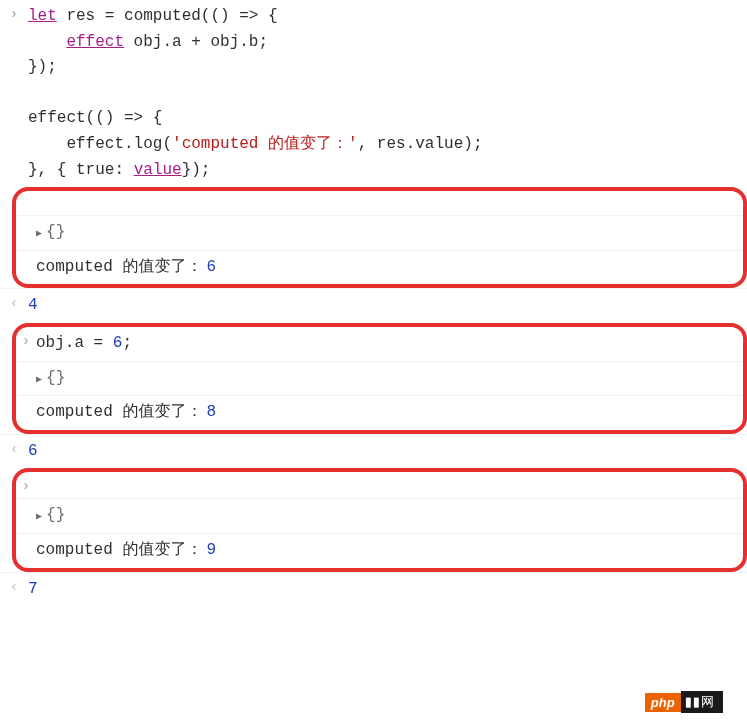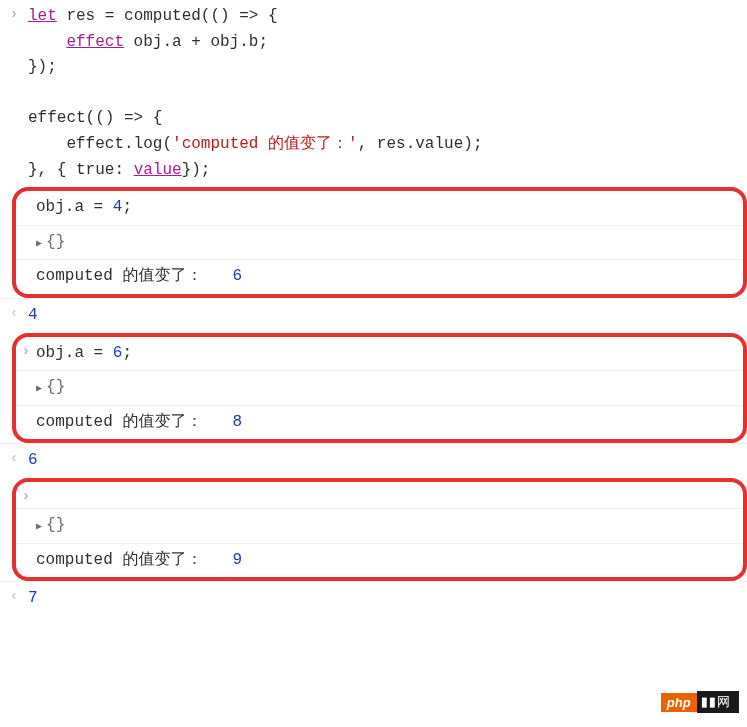--- a/index.html
+++ b/index.html
@@ -44,24 +44,24 @@
   .tri { display: inline-block; font-size: 10px; color: #6e6e6e; margin-right: 4px; }
   .red-box {
     border: 4px solid #e63030;
     border-radius: 16px;
     margin: 0 0 0 12px;
     padding: 0;
     overflow: hidden;
   }
   .red-box .row { padding-left: 0; }
   .red-box .gutter { width: 20px; flex: 0 0 20px; }
-  .log-line .content { display: flex; align-items: center; gap: 30px; }
+  .log-line .content { display: flex; align-items: center; gap: 4px; }
   .watermark {
     position: fixed;
-    right: 8px;
+    right: 24px;
     bottom: 14px;
     display: flex;
     align-items: center;
     font-family: Arial, sans-serif;
     font-size: 13px;
   }
   .wm-tag {
     background: #ec6100;
     color: #fff;
     font-weight: bold;
@@ -87,21 +87,20 @@
 <span>});</span>
 
 <span>effect(() =&gt; {</span>
 <span>    effect.log(</span><span class="str">'computed 的值变了：'</span><span>, res.value);</span>
 <span>}, { true: </span><span class="kw">value</span><span>});</span></div>
   </div>
 
   <div class="red-box">
     <div class="row">
       <div class="gutter"></div>
-      <div class="content"><span class="prop">obj.a = </span><span class="num">4</span><span>;</span></div>
     </div>
     <div class="row">
       <div class="gutter"></div>
       <div class="content obj-toggle"><span class="tri">▶</span><span>{}</span></div>
     </div>
     <div class="row log-line">
       <div class="gutter"></div>
       <div class="content"><span>computed 的值变了：</span><span class="num">6</span></div>
     </div>
   </div>

